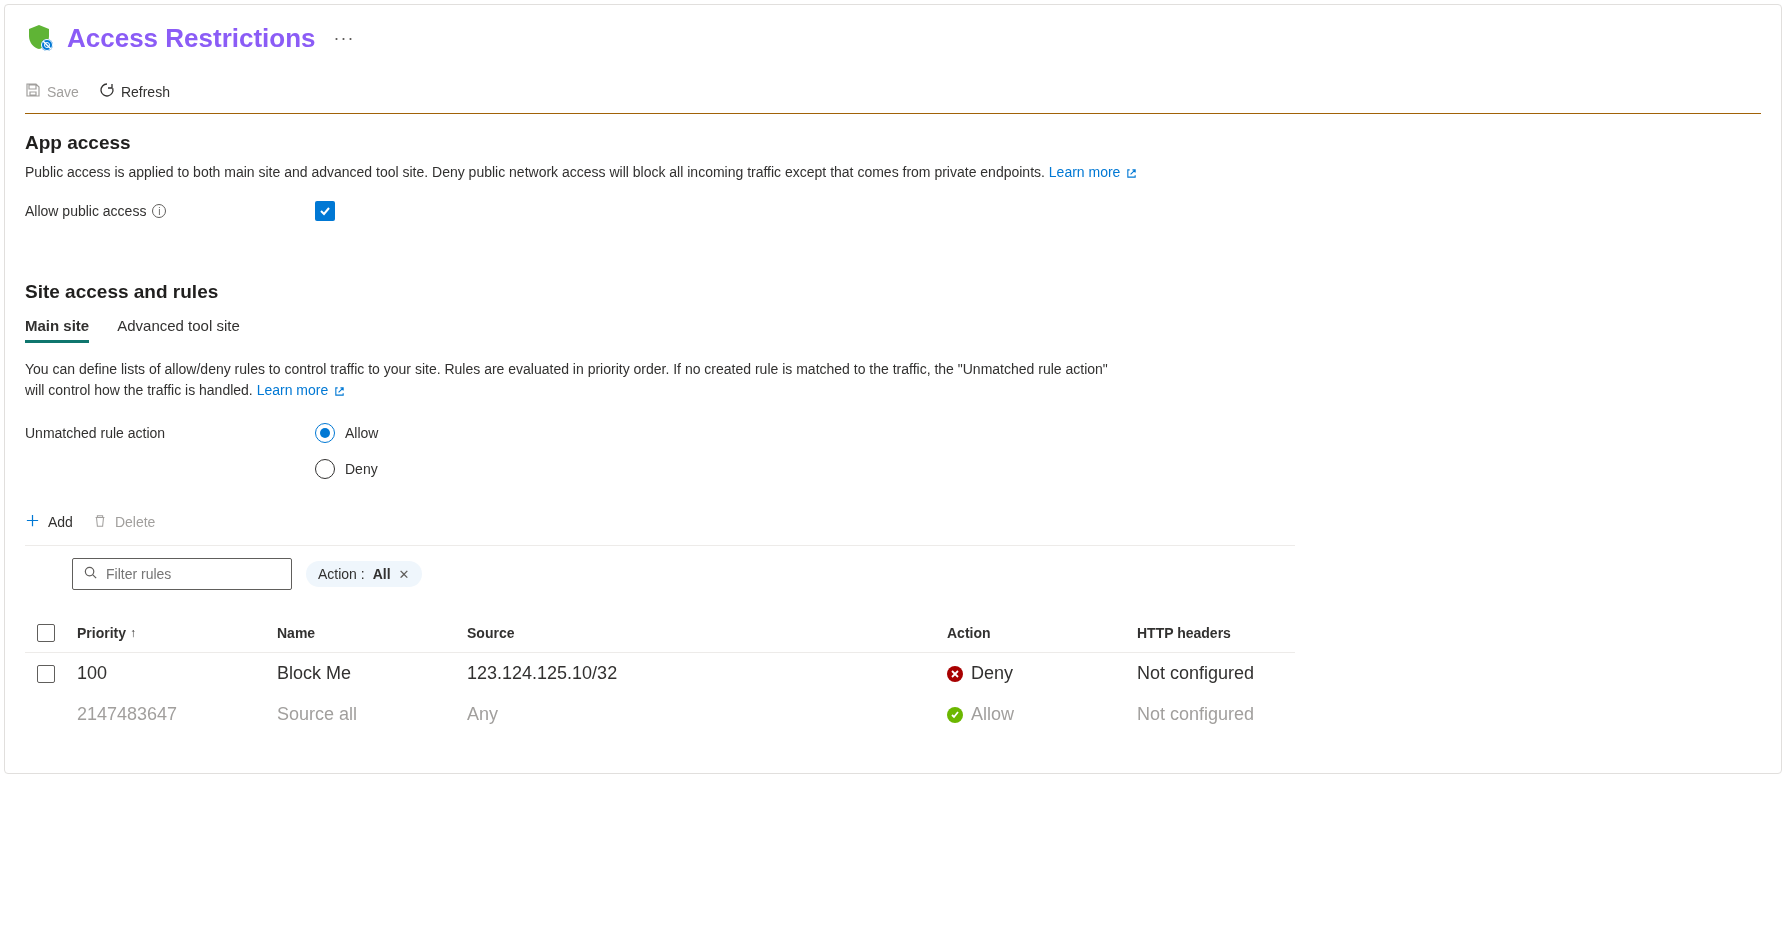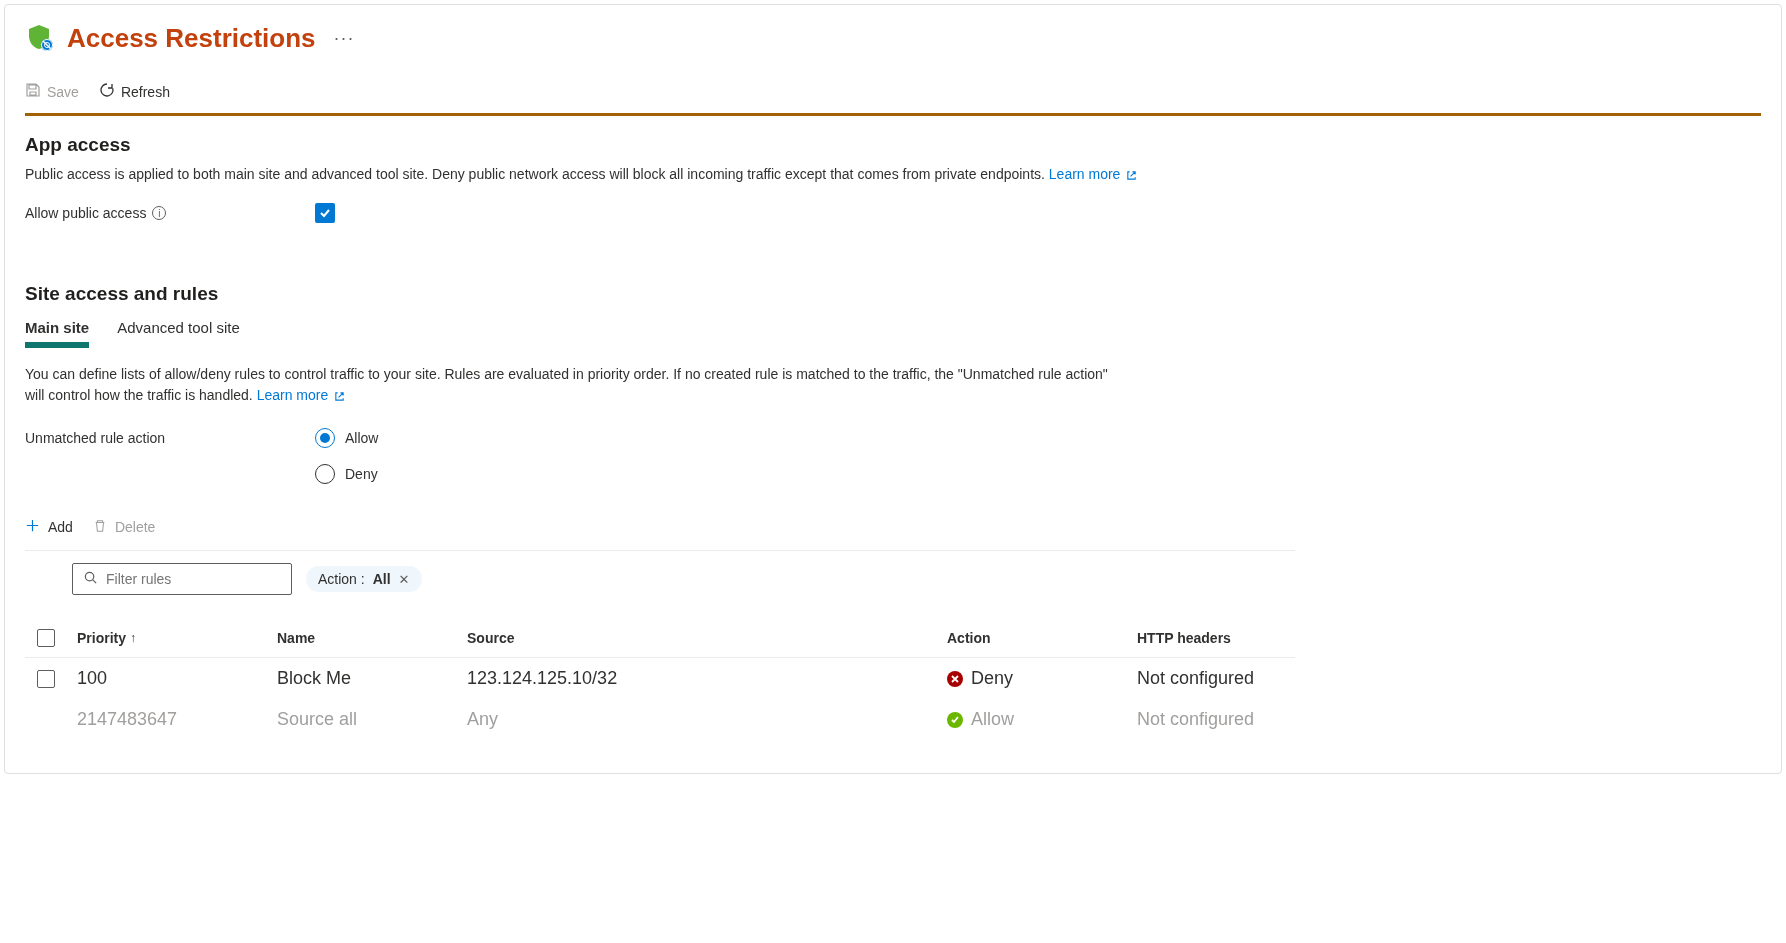--- a/index.html
+++ b/index.html
@@ -20,36 +20,36 @@
   
   .header-row {
     display: flex;
     align-items: center;
     gap: 14px;
     margin-bottom: 28px;
   }
   .page-title {
     font-size: 26px;
     font-weight: 600;
-    color: #c2410c;
+    color: #8b5cf6;
   }
   .ellipsis-btn {
     font-size: 18px;
     color: #605e5c;
     cursor: pointer;
     letter-spacing: 1px;
     padding: 0 4px;
   }
   
   .toolbar {
     display: flex;
     align-items: center;
     gap: 20px;
     padding-bottom: 12px;
-    border-bottom: 3px solid #a16207;
+    border-bottom: 1px solid #a16207;
     margin-bottom: 18px;
   }
   .toolbar-btn {
     display: inline-flex;
     align-items: center;
     gap: 6px;
     font-size: 14px;
     color: #323130;
     cursor: pointer;
   }
@@ -115,21 +115,21 @@
     margin-bottom: 16px;
   }
   .tab {
     font-size: 15px;
     padding: 6px 0;
     cursor: pointer;
     color: #323130;
   }
   .tab.active {
     font-weight: 600;
-    border-bottom: 6px solid #0f766e;
+    border-bottom: 3px solid #0f766e;
     margin-bottom: -1px;
   }
   .rules-desc {
     font-size: 14px;
     color: #323130;
     line-height: 1.5;
     max-width: 1100px;
     margin-bottom: 22px;
   }
   .rules-desc .link { color: #0078d4; cursor: pointer; }

